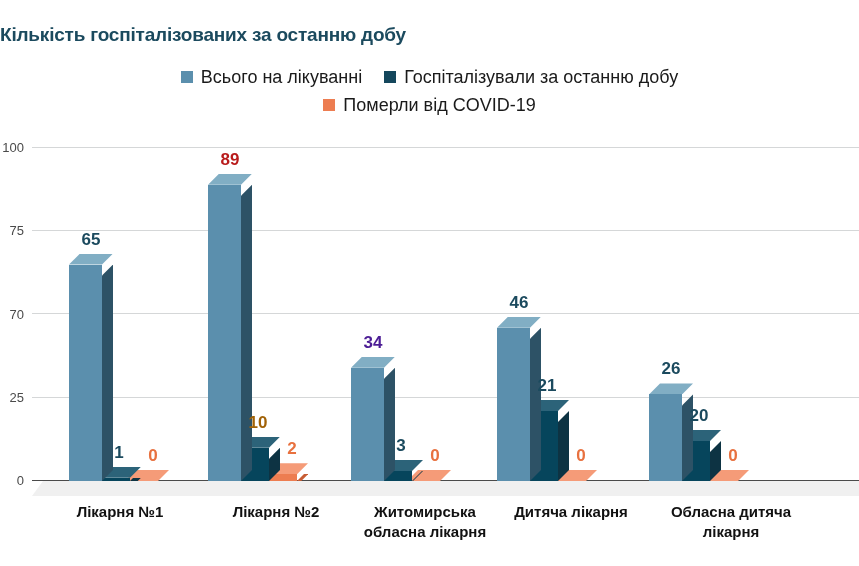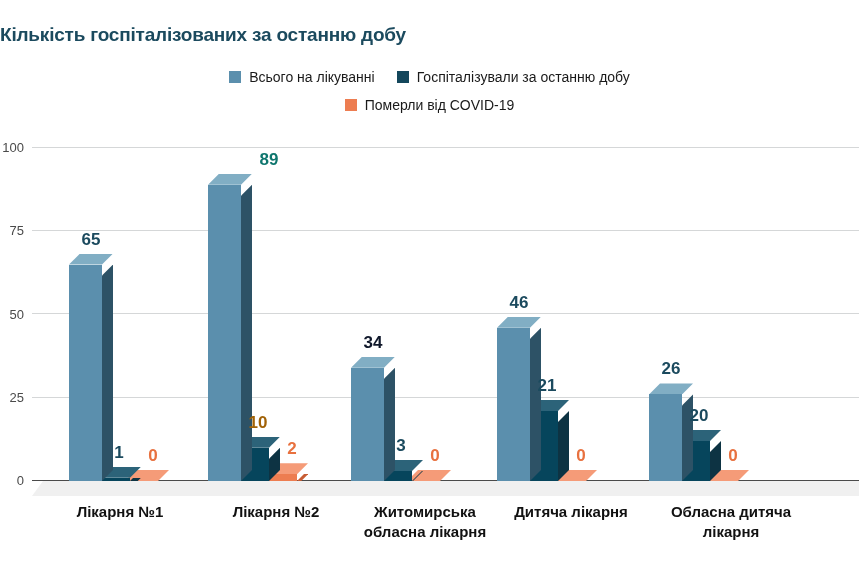--- a/index.html
+++ b/index.html
@@ -51,21 +51,21 @@
     display: flex;
     align-items: center;
     gap: 8px;
   }
   .legend-swatch {
     width: 12px;
     height: 12px;
     flex: 0 0 auto;
   }
   .legend-label {
-    font-size: 14px;
+    font-size: 18px;
     color: #1a1a1a;
   }
 
   
   #plot {
     position: absolute;
     left: 32px;
     top: 147px;
     width: 827px;
     height: 333px;
@@ -185,21 +185,21 @@
       <div class="legend-item">
         <span class="legend-swatch" style="background:#ed7d51"></span>
         <span class="legend-label">Померли від COVID-19</span>
       </div>
     </div>
   </div>
 
   <div id="ytick-labels">
     <div class="ytick" style="top:0px">100</div>
     <div class="ytick" style="top:83.25px">75</div>
-    <div class="ytick" style="top:166.5px">50</div>
+    <div class="ytick" style="top:166.5px">70</div>
     <div class="ytick" style="top:249.75px">25</div>
     <div class="ytick" style="top:333px">0</div>
   </div>
 
   <div id="plot">
     <div class="gridline" style="top:0px"></div>
     <div class="gridline" style="top:83px"></div>
     <div class="gridline" style="top:166px"></div>
     <div class="gridline" style="top:250px"></div>
     <div class="gridline axis-zero" style="top:333px"></div>
@@ -236,39 +236,39 @@
         <div class="bar-side" style="left: 33px; height: 33.3px; background: rgb(13, 51, 67); clip-path: polygon(0px 11px, 100% 0px, 100% calc(100% - 11px), 0px 100%); bottom: 0px;"></div>
         <div class="bar-top" style="left: 0px; bottom: 33.3px; width: 44px; background: rgb(44, 99, 121); clip-path: polygon(0px 100%, 11px 0px, 100% 0px, calc(100% - 11px) 100%);"></div>
         <div class="bar-front" style="height: 33.3px; background: rgb(6, 69, 92);"></div>
       </div>
       <div class="bar-label" style="color: #a16207; left: 226px; bottom: 48.3px; z-index: 90;">10</div>
       <div class="bar3d" style="left: 176px; width: 33px; height: 307.37px; z-index: 41;">
         <div class="bar-side" style="left: 33px; height: 296.37px; background: rgb(45, 82, 102); clip-path: polygon(0px 11px, 100% 0px, 100% calc(100% - 11px), 0px 100%); bottom: 0px;"></div>
         <div class="bar-top" style="left: 0px; bottom: 296.37px; width: 44px; background: rgb(129, 174, 196); clip-path: polygon(0px 100%, 11px 0px, 100% 0px, calc(100% - 11px) 100%);"></div>
         <div class="bar-front" style="height: 296.37px; background: rgb(91, 143, 173);"></div>
       </div>
-      <div class="bar-label" style="color: #0f766e; left: 198px; bottom: 311.37px; z-index: 90; margin-left: 39px;">89</div>
+      <div class="bar-label" style="color: #b91c1c; left: 198px; bottom: 311.37px; z-index: 90;">89</div>
       <div class="bar3d" style="left: 375px; width: 33px; height: 11px; z-index: 22;">
         <div class="bar-side" style="left: 33px; height: 0px; background: rgb(199, 92, 51); clip-path: polygon(0px 11px, 100% 0px, 100% calc(100% - 11px), 0px 100%); bottom: 0px;"></div>
         <div class="bar-top" style="left: 0px; bottom: 0px; width: 44px; background: rgb(245, 155, 120); clip-path: polygon(0px 100%, 11px 0px, 100% 0px, calc(100% - 11px) 100%);"></div>
         <div class="bar-front" style="height: 0px; background: rgb(237, 125, 81);"></div>
       </div>
       <div class="bar-label" style="color: rgb(232, 113, 63); left: 403px; bottom: 15px; z-index: 90;">0</div>
       <div class="bar3d" style="left: 347px; width: 33px; height: 20.99px; z-index: 32;">
         <div class="bar-side" style="left: 33px; height: 9.99px; background: rgb(13, 51, 67); clip-path: polygon(0px 11px, 100% 0px, 100% calc(100% - 11px), 0px 100%); bottom: 0px;"></div>
         <div class="bar-top" style="left: 0px; bottom: 9.99px; width: 44px; background: rgb(44, 99, 121); clip-path: polygon(0px 100%, 11px 0px, 100% 0px, calc(100% - 11px) 100%);"></div>
         <div class="bar-front" style="height: 9.99px; background: rgb(6, 69, 92);"></div>
       </div>
       <div class="bar-label" style="color: rgb(27, 74, 94); left: 369px; bottom: 24.99px; z-index: 90;">3</div>
       <div class="bar3d" style="left: 319px; width: 33px; height: 124.22px; z-index: 42;">
         <div class="bar-side" style="left: 33px; height: 113.22px; background: rgb(45, 82, 102); clip-path: polygon(0px 11px, 100% 0px, 100% calc(100% - 11px), 0px 100%); bottom: 0px;"></div>
         <div class="bar-top" style="left: 0px; bottom: 113.22px; width: 44px; background: rgb(129, 174, 196); clip-path: polygon(0px 100%, 11px 0px, 100% 0px, calc(100% - 11px) 100%);"></div>
         <div class="bar-front" style="height: 113.22px; background: rgb(91, 143, 173);"></div>
       </div>
-      <div class="bar-label" style="color: #0f172a; left: 341px; bottom: 128.22px; z-index: 90;">34</div>
+      <div class="bar-label" style="color: #4c1d95; left: 341px; bottom: 128.22px; z-index: 90;">34</div>
       <div class="bar3d" style="left: 521px; width: 33px; height: 11px; z-index: 23;">
         <div class="bar-side" style="left: 33px; height: 0px; background: rgb(199, 92, 51); clip-path: polygon(0px 11px, 100% 0px, 100% calc(100% - 11px), 0px 100%); bottom: 0px;"></div>
         <div class="bar-top" style="left: 0px; bottom: 0px; width: 44px; background: rgb(245, 155, 120); clip-path: polygon(0px 100%, 11px 0px, 100% 0px, calc(100% - 11px) 100%);"></div>
         <div class="bar-front" style="height: 0px; background: rgb(237, 125, 81);"></div>
       </div>
       <div class="bar-label" style="color: rgb(232, 113, 63); left: 549px; bottom: 15px; z-index: 90;">0</div>
       <div class="bar3d" style="left: 493px; width: 33px; height: 80.93px; z-index: 33;">
         <div class="bar-side" style="left: 33px; height: 69.93px; background: rgb(13, 51, 67); clip-path: polygon(0px 11px, 100% 0px, 100% calc(100% - 11px), 0px 100%); bottom: 0px;"></div>
         <div class="bar-top" style="left: 0px; bottom: 69.93px; width: 44px; background: rgb(44, 99, 121); clip-path: polygon(0px 100%, 11px 0px, 100% 0px, calc(100% - 11px) 100%);"></div>
         <div class="bar-front" style="height: 69.93px; background: rgb(6, 69, 92);"></div>

